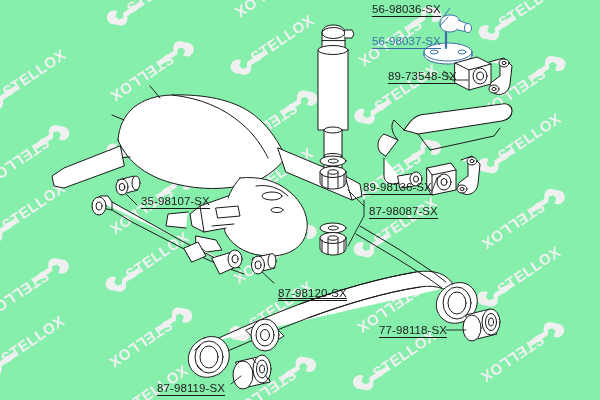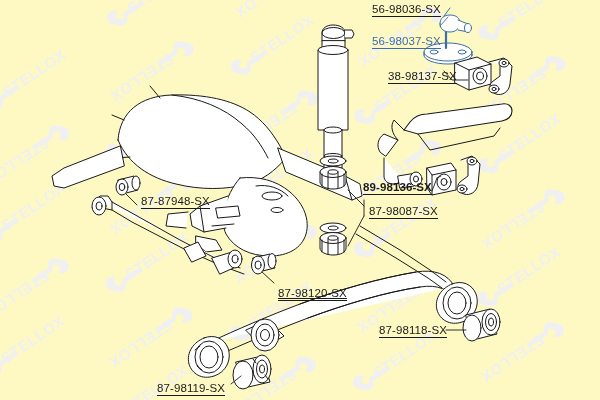--- a/index.html
+++ b/index.html
@@ -2,21 +2,21 @@
 <html><head>
 <meta charset="utf-8">
 <title>Parts Diagram</title>
 <style>
   html,body{margin:0;padding:0;}
   body{
     width:600px;height:400px;overflow:hidden;
     background:#ffffff;
     font-family:"Liberation Sans", sans-serif;
   }
-  #stage{position:relative;width:600px;height:400px;overflow:hidden;background:#fef9c3;text-align:right;}
+  #stage{position:relative;width:600px;height:400px;overflow:hidden;background:#86efac;text-align:right;}
   #wm, #art, #labels{position:absolute;left:0;top:0;width:600px;height:400px;}
   #wm{z-index:1;}
   #art{z-index:2;}
   #labels{z-index:3;}
   .lbl{
     position:absolute;
     font-family:"Liberation Sans", sans-serif;
     font-size:11.5px;
     letter-spacing:.1px;
     color:#1a1a1a;
@@ -344,22 +344,22 @@
 
         <path d="M231,384 L241,376"></path>
       </g>
 
     </g>
   </svg>
 
   <div id="labels">
     <div class="lbl" style="left:372px;top:3px;"><span class="ul">56-98036-SX</span></div>
     <div class="lbl blue" style="left:372px;top:19px;"><span class="ul blue">56-98037-SX</span></div>
-    <div class="lbl" style="left:388px;top:70px;"><span class="ul">38-98137-SX</span></div>
-    <div class="lbl" style="left:363px;top:181px;font-weight:bold;"><span class="ul">89-98136-SX</span></div>
+    <div class="lbl" style="left:388px;top:70px;"><span class="ul">89-73548-SX</span></div>
+    <div class="lbl" style="left:363px;top:181px;"><span class="ul">89-98136-SX</span></div>
     <div class="lbl" style="left:369px;top:205px;"><span class="ul">87-98087-SX</span></div>
-    <div class="lbl" style="left:141px;top:195px;"><span class="ul">87-87948-SX</span></div>
+    <div class="lbl" style="left:141px;top:195px;"><span class="ul">35-98107-SX</span></div>
     <div class="lbl" style="left:278px;top:287px;text-decoration:underline;"><span class="ul">87-98120-SX</span></div>
-    <div class="lbl" style="left:379px;top:324px;"><span class="ul">87-98118-SX</span></div>
+    <div class="lbl" style="left:379px;top:324px;"><span class="ul">77-98118-SX</span></div>
     <div class="lbl" style="left:157px;top:382px;"><span class="ul">87-98119-SX</span></div>
   </div>
 
 </div>
 
 </body></html>

